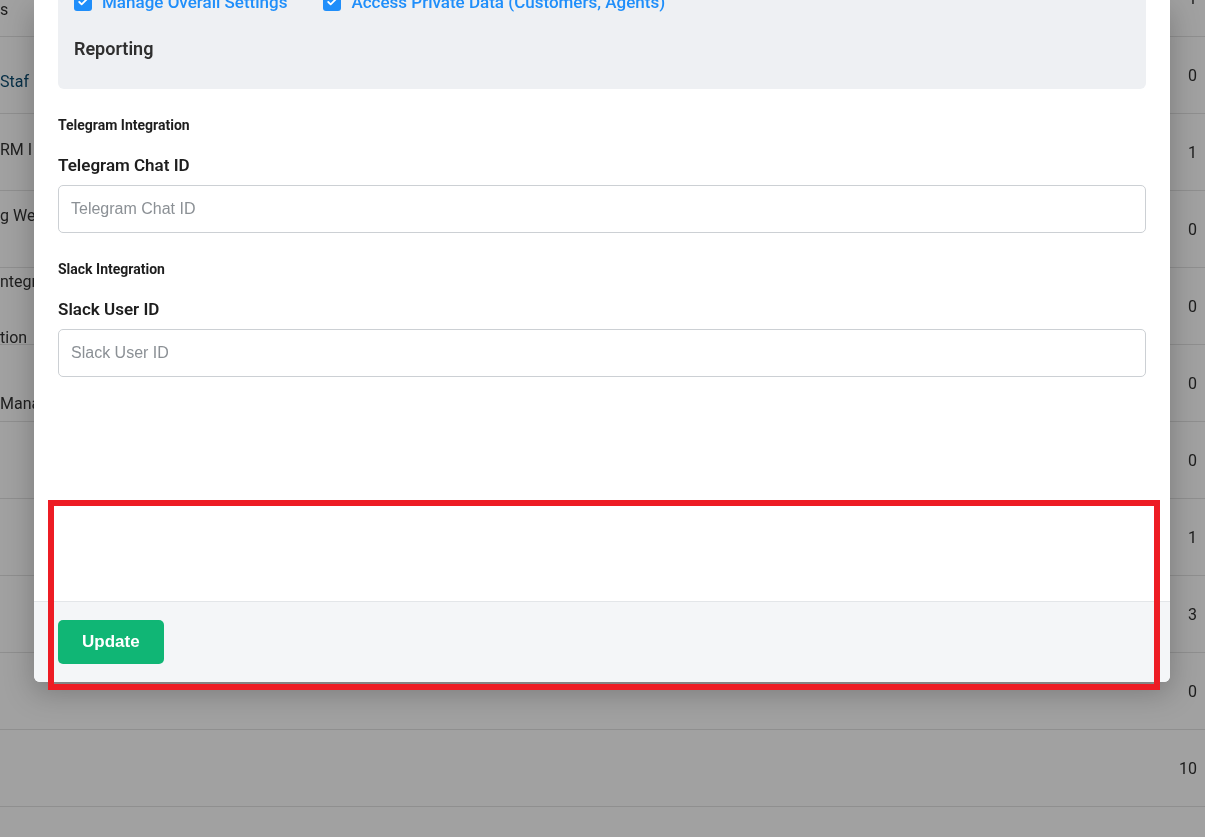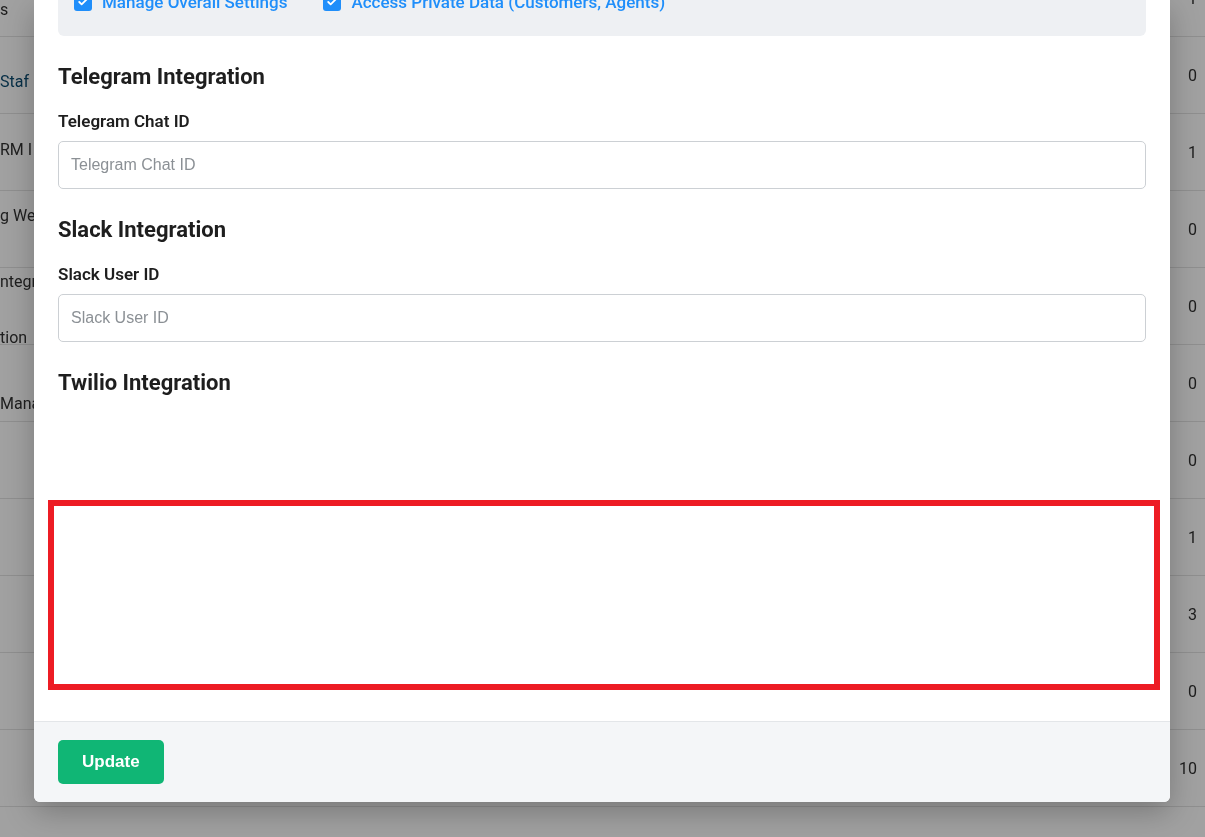--- a/index.html
+++ b/index.html
@@ -3,39 +3,39 @@
 <meta charset="utf-8">
 <style>
   * { box-sizing: border-box; margin: 0; padding: 0; }
   html, body { width: 1205px; height: 837px; overflow: hidden; font-family: -apple-system, BlinkMacSystemFont, "Segoe UI", Roboto, Helvetica, Arial, sans-serif; }
   .bg-page { position:absolute; inset:0; background:#7c7c7c; }
   .bg-table { position:absolute; left:0; top:0; width:1205px; height:837px; background:#f7f7f7; }
   .bg-table .row { height:77px; border-bottom:1px solid #dcdcdc; display:flex; align-items:center; justify-content:flex-end; padding-right:8px; color:#2f2f2f; font-size:16px; }
   .bg-table .row .num { width:40px; text-align:right; }
   .overlay-shadow { position:absolute; inset:0; background:rgba(0,0,0,0.35); }
   .modal {
-    position:absolute; left:34px; top:0; width:1136px; height:802px;
+    position:absolute; left:34px; top:0; width:1136px; height:682px;
     background:#fff; border-radius:0 0 6px 6px; box-shadow:0 10px 30px rgba(0,0,0,0.25);
     display:flex; flex-direction:column;
   }
   .modal-body { flex:1; overflow:hidden; padding:0 24px 0 24px; }
   .perm-box {
     background:#eef0f3; border-radius:6px; padding:0 16px 18px 16px; margin-top:-14px;
   }
   .perm-row { display:flex; gap:36px; align-items:center; }
   .perm-item { display:flex; align-items:center; gap:10px; padding:6px 0; }
   .chk {
     width:18px; height:18px; border-radius:3px; background:#1f8efa;
     display:flex; align-items:center; justify-content:center; flex:none;
   }
   .chk svg { width:12px; height:12px; }
   .perm-link { color:#1f8efa; font-size:17px; font-weight:500; cursor:pointer; }
   .perm-section-title { font-size:18px; font-weight:600; color:#2f2f2f; margin-top:20px; margin-bottom:12px; }
 
-  h3.section-h { font-size:22px; font-weight:700; color:#1e1e1e; margin-top:28px; }
+  h3.section-h { font-size:14px; font-weight:700; color:#1e1e1e; margin-top:28px; }
   .field-label { font-size:17px; font-weight:600; color:#1e1e1e; margin-top:22px; display:block; }
   .text-input {
     width:100%; height:48px; margin-top:10px;
     border:1px solid #ccd0d4; border-radius:5px;
     padding:0 12px; font-size:16px; color:#333;
   }
   .text-input::placeholder { color:#8b9095; }
   .text-input.focused { border:1.5px solid #2766c2; }
 
   .highlight-box {
@@ -124,31 +124,31 @@
           </div>
           <div class="perm-item">
             <span class="chk">
               <svg viewBox="0 0 16 16" fill="none">
                 <path d="M3 8l3.2 3.2L13 4.4" stroke="#fff" stroke-width="2.4" stroke-linecap="round" stroke-linejoin="round"></path>
               </svg>
             </span>
             <span class="perm-link">Access Private Data (Customers, Agents)</span>
           </div>
         </div>
+      <div class="perm-section-title">Reporting</div>
     </div>
 
     <h3 class="section-h">Telegram Integration</h3>
     <label class="field-label">Telegram Chat ID</label>
     <input class="text-input" type="text" placeholder="Telegram Chat ID" style="">
 
     <h3 class="section-h">Slack Integration</h3>
     <label class="field-label">Slack User ID</label>
     <input class="text-input" type="text" placeholder="Slack User ID" style="">
 
-    <h3 class="section-h">Twilio Integration</h3>
 
   </div>
   <div class="modal-footer">
     <button class="btn-update">Update</button>
   </div>
 </div>
 
 <div class="highlight-box"></div>
 
 </body></html>

